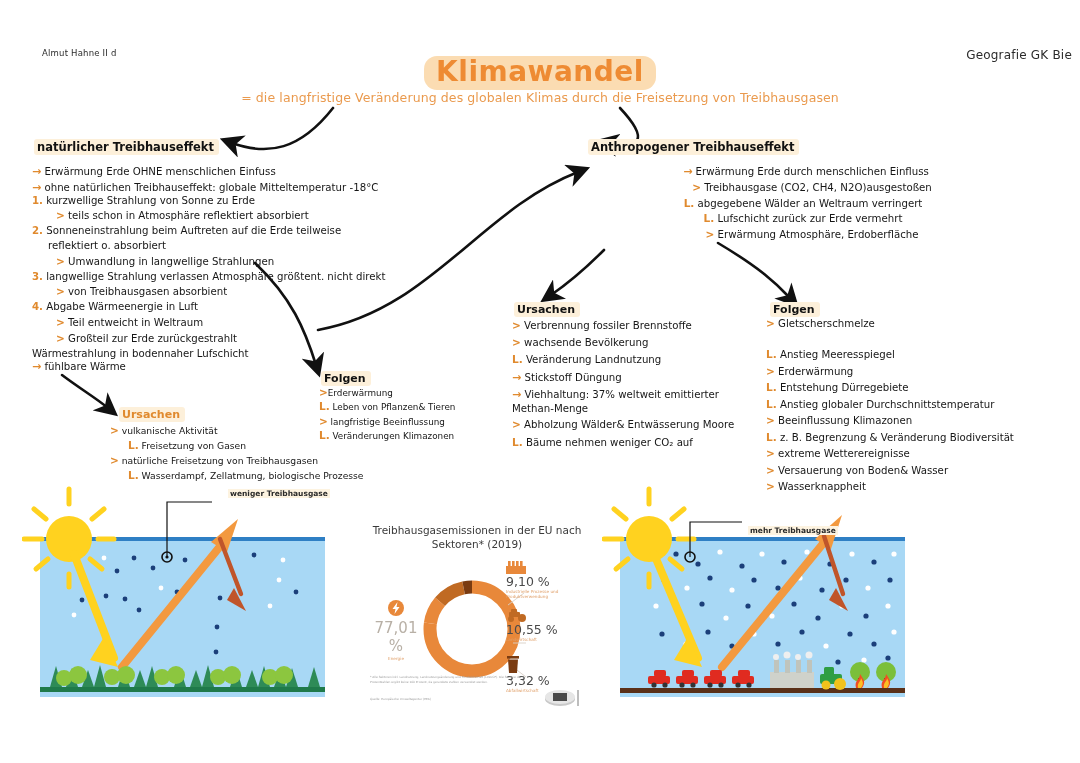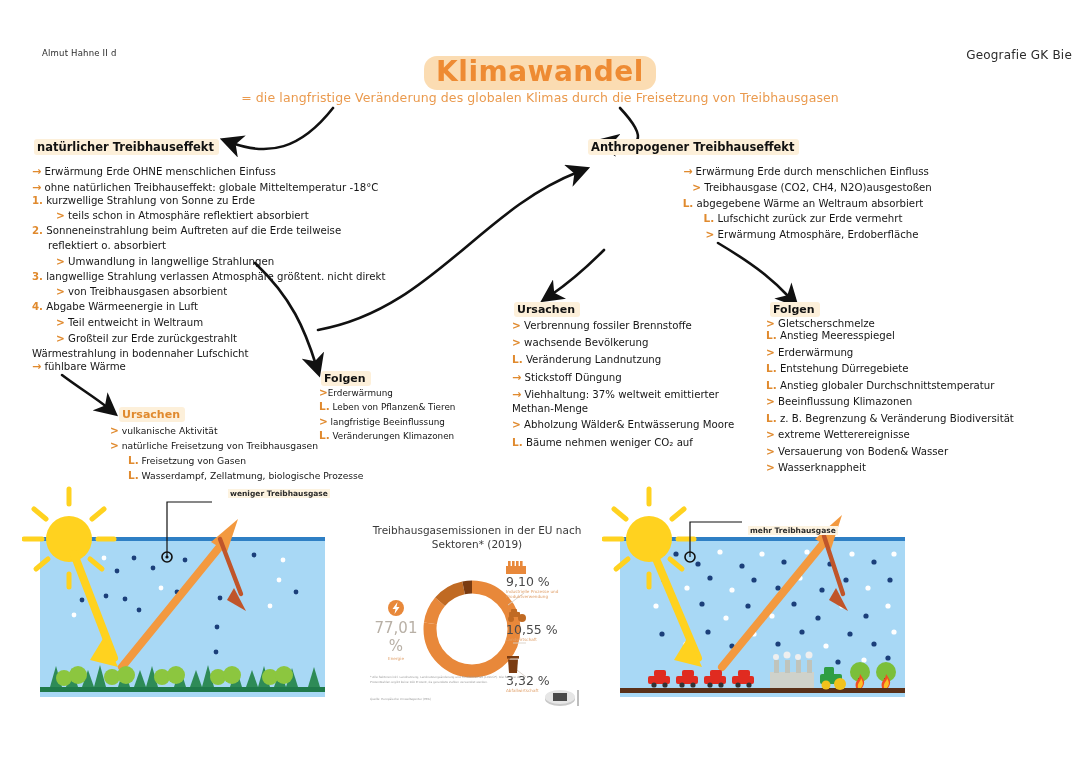--- a/index.html
+++ b/index.html
@@ -130,42 +130,42 @@
   <li class="line" style="padding-left:24px;"><span class="mk gt">&gt;</span> <span>Großteil zur Erde zurückgestrahlt</span></li>
   <li class="line" style="margin-bottom:2px;"><span>Wärmestrahlung in bodennaher Lufschicht</span></li>
   <li class="line"><span class="mk arw">→</span> <span>fühlbare Wärme</span></li>
 </ul>
 
 <div class="abs" style="left:119px; top:403px;">
   <span class="sec-head" style="color:#e08a2e;">Ursachen</span>
 </div>
 <ul class="abs lst" style="left:110px; top:425px; width:330px;">
   <li class="line" style="font-size:9.2px;"><span class="mk gt">&gt;</span> <span>vulkanische Aktivität</span></li>
+  <li class="line" style="font-size:9.2px; padding-left:18px;"><span class="mk ell">L.</span> <span>Freisetzung von Gasen</span></li>
   <li class="line" style="font-size:9.2px;"><span class="mk gt">&gt;</span> <span>natürliche Freisetzung von Treibhausgasen</span></li>
-  <li class="line" style="font-size:9.2px; padding-left:18px;"><span class="mk ell">L.</span> <span>Freisetzung von Gasen</span></li>
   <li class="line" style="font-size:9.2px; padding-left:18px;"><span class="mk ell">L.</span> <span>Wasserdampf, Zellatmung, biologische Prozesse</span></li>
 </ul>
 
 <div class="abs" style="left:321px; top:367px;">
   <span class="sec-head">Folgen</span>
 </div>
 <ul class="abs lst" style="left:319px; top:387px; width:210px;">
   <li class="line" style="font-size:8.8px; margin-bottom:3.5px;"><span class="mk gt">&gt;</span><span>Erderwärmung</span></li>
   <li class="line" style="font-size:8.8px; margin-bottom:3.5px;"><span class="mk ell">L.</span> <span>Leben von Pflanzen&amp; Tieren</span></li>
   <li class="line" style="font-size:8.8px; margin-bottom:3.5px;"><span class="mk gt">&gt;</span> <span>langfristige Beeinflussung</span></li>
   <li class="line" style="font-size:8.8px;"><span class="mk ell">L.</span> <span>Veränderungen Klimazonen</span></li>
 </ul>
 
 <div class="abs" style="left:588px; top:136px;">
   <span class="sec-head big">Anthropogener Treibhauseffekt</span>
 </div>
 <ul class="abs lst" style="left:606px; top:166px; width:400px;text-align:center;">
   <li class="line"><span class="mk arw">→</span> <span>Erwärmung Erde durch menschlichen Einfluss</span></li>
   <li class="line" style="padding-left:12px;"><span class="mk gt">&gt;</span> <span>Treibhausgase (CO2, CH4, N2O)ausgestoßen</span></li>
-  <li class="line" style="margin-left:-6px;"><span class="mk ell">L.</span> <span>abgegebene Wärme an Weltraum absorbiert</span></li>
+  <li class="line" style="margin-left:-6px;"><span class="mk ell">L.</span> <span>abgegebene Wälder an Weltraum verringert</span></li>
   <li class="line" style="margin-left:-6px;"><span class="mk ell">L.</span> <span>Lufschicht zurück zur Erde vermehrt</span></li>
   <li class="line" style="padding-left:12px;"><span class="mk gt">&gt;</span> <span>Erwärmung Atmosphäre, Erdoberfläche</span></li>
 </ul>
 
 <div class="abs" style="left:514px; top:298px;">
   <span class="sec-head">Ursachen</span>
 </div>
 <ul class="abs lst" style="left:512px; top:320px; width:260px;">
   <li class="line" style="margin-bottom:6px;"><span class="mk gt">&gt;</span> <span>Verbrennung fossiler Brennstoffe</span></li>
   <li class="line" style="margin-bottom:6px;"><span class="mk gt">&gt;</span> <span>wachsende Bevölkerung</span></li>
@@ -174,21 +174,21 @@
   <li class="line" style="margin-bottom:4px;"><span class="mk arw">→</span> <span>Viehhaltung: 37% weltweit emittierter</span></li>
   <li class="line" style="margin-bottom:5px;"><span>Methan-Menge</span></li>
   <li class="line" style="margin-bottom:7px;"><span class="mk gt">&gt;</span> <span>Abholzung Wälder&amp; Entwässerung Moore</span></li>
   <li class="line"><span class="mk ell">L.</span> <span>Bäume nehmen weniger CO₂ auf</span></li>
 </ul>
 
 <div class="abs" style="left:770px; top:298px;">
   <span class="sec-head">Folgen</span>
 </div>
 <ul class="abs lst" style="left:766px; top:318px; width:290px;">
-  <li class="line" style="margin-bottom:1px;"><span class="mk gt">&gt;</span> <span>Gletscherschmelze</span></li>
+  <li class="line" style="margin-bottom:20px;"><span class="mk gt">&gt;</span> <span>Gletscherschmelze</span></li>
   <li class="line" style="margin-bottom:5.3px;"><span class="mk ell">L.</span> <span>Anstieg Meeresspiegel</span></li>
   <li class="line" style="margin-bottom:5.3px;"><span class="mk gt">&gt;</span> <span>Erderwärmung</span></li>
   <li class="line" style="margin-bottom:5.3px;"><span class="mk ell">L.</span> <span>Entstehung Dürregebiete</span></li>
   <li class="line" style="margin-bottom:5.3px;"><span class="mk ell">L.</span> <span>Anstieg globaler Durchschnittstemperatur</span></li>
   <li class="line" style="margin-bottom:5.3px;"><span class="mk gt">&gt;</span> <span>Beeinflussung Klimazonen</span></li>
   <li class="line" style="margin-bottom:5.3px;"><span class="mk ell">L.</span> <span>z. B. Begrenzung &amp; Veränderung Biodiversität</span></li>
   <li class="line" style="margin-bottom:5.3px;"><span class="mk gt">&gt;</span> <span>extreme Wetterereignisse</span></li>
   <li class="line" style="margin-bottom:5.3px;"><span class="mk gt">&gt;</span> <span>Versauerung von Boden&amp; Wasser</span></li>
   <li class="line"><span class="mk gt">&gt;</span> <span>Wasserknappheit</span></li>
 </ul>

